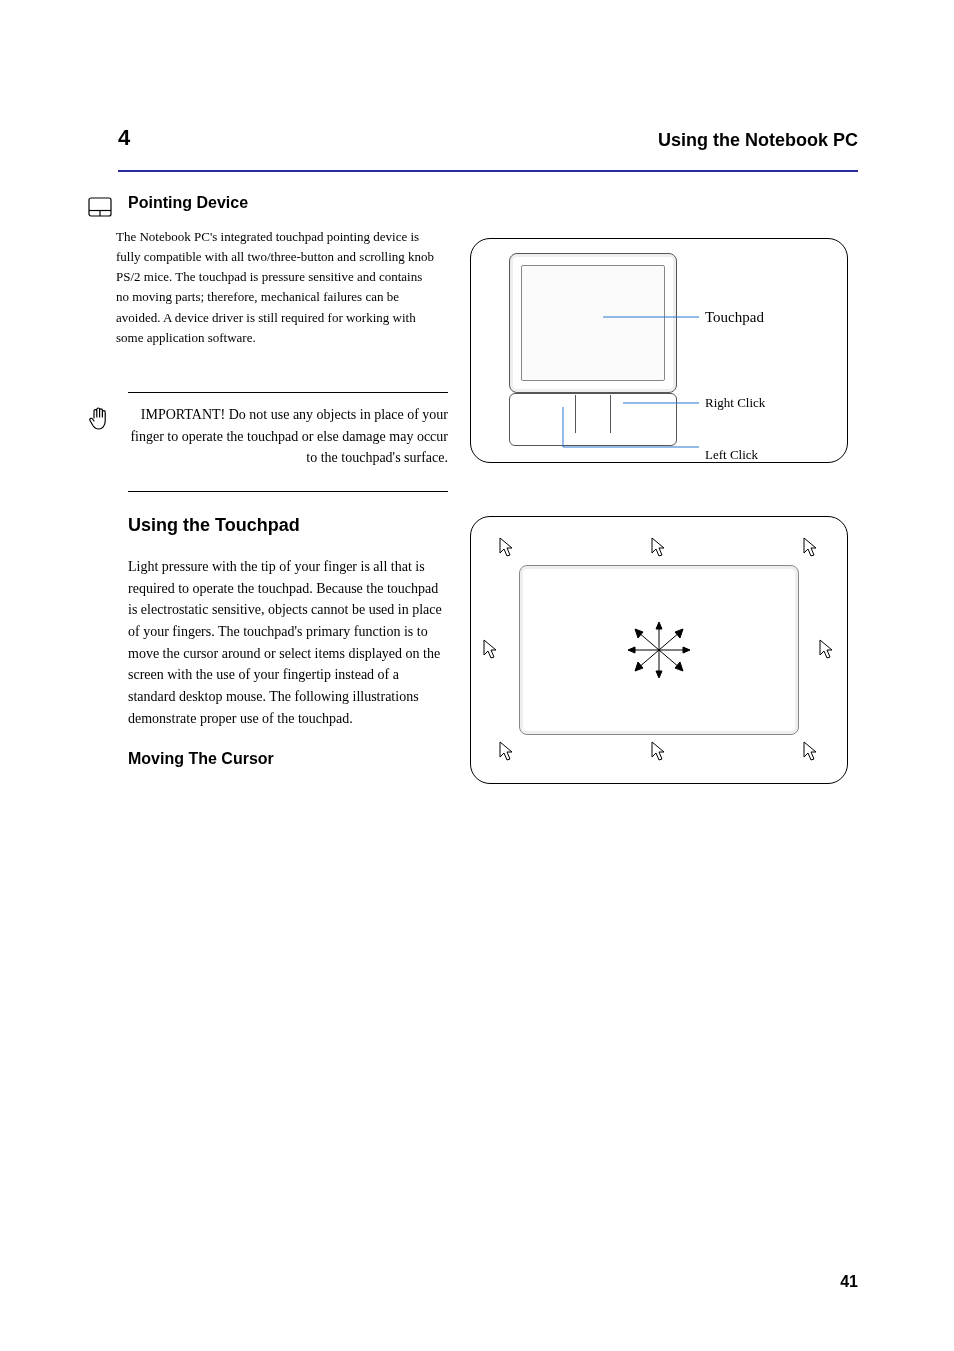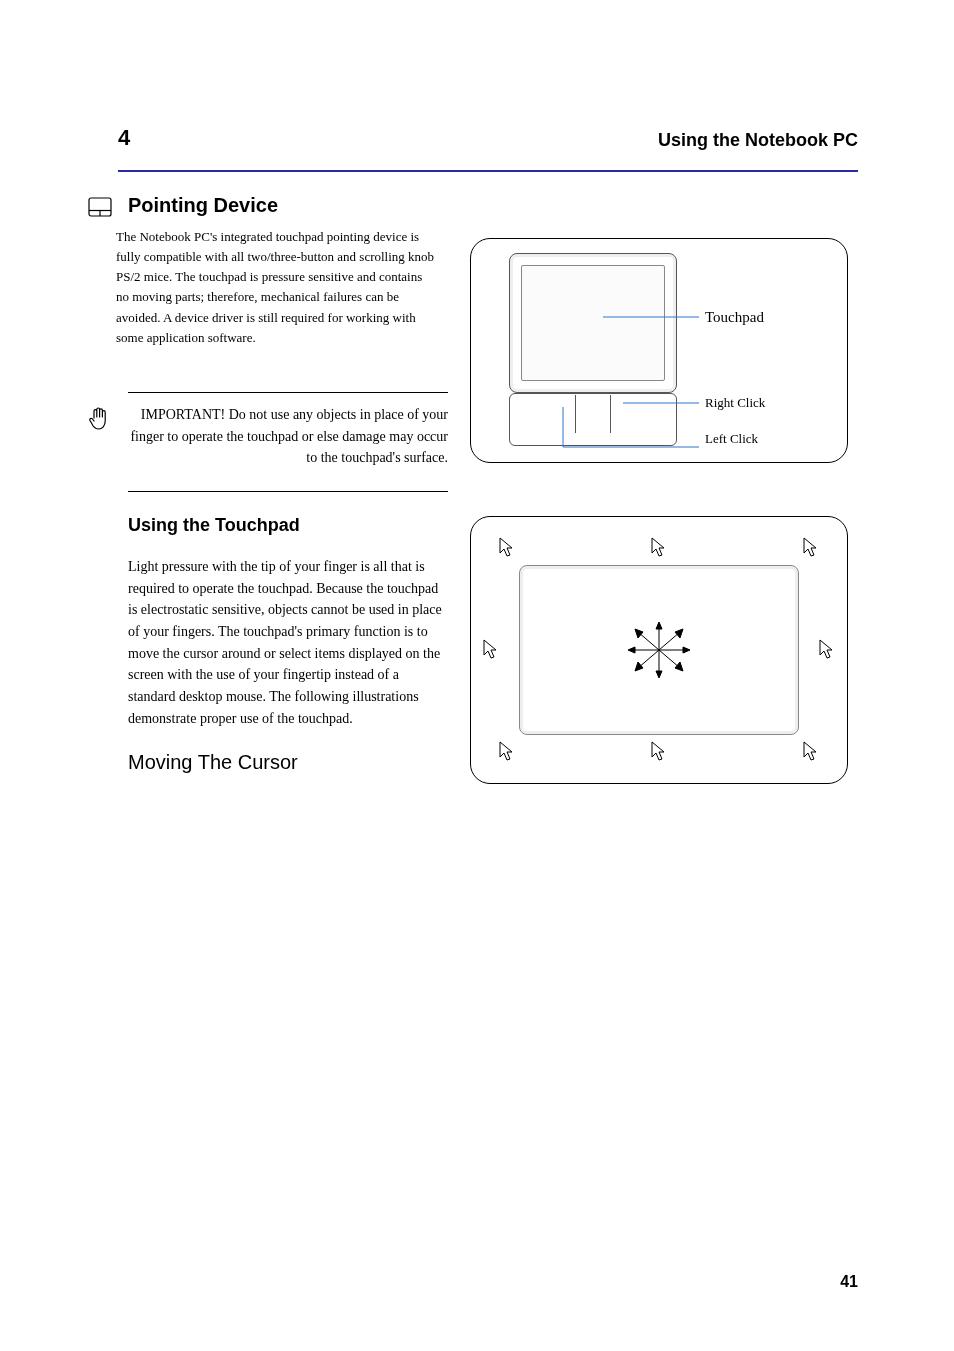--- a/index.html
+++ b/index.html
@@ -46,21 +46,21 @@
     left: 88px;
     width: 22px;
     height: 28px;
   }
   .section-title {
     position: absolute;
     top: 194px;
     left: 128px;
     font-family: Arial, Helvetica, sans-serif;
     font-weight: bold;
-    font-size: 20px;
+    font-size: 16px;
   }
   .para1 {
     position: absolute;
     top: 227px;
     left: 116px;
     width: 320px;
     font-size: 13px;
     line-height: 1.55;
   }
   .note-divider-top {
@@ -228,40 +228,40 @@
   <div class="note-divider-top"></div>
   <svg class="hand-icon" viewBox="0 0 22 28">
     <path d="M6 12 V5 a1.4 1.4 0 0 1 2.8 0 V11 M8.8 11 V3.4 a1.4 1.4 0 0 1 2.8 0 V11 M11.6 11 V4.2 a1.4 1.4 0 0 1 2.8 0 V11 M14.4 11 V6 a1.4 1.4 0 0 1 2.8 0 V15 c0 5 -3 8 -6.5 8 c-2.5 0 -4 -1 -5.5 -3 L2 14.5 c-1 -1.6 1.3 -3 2.5 -1.5 L6 15" fill="none" stroke="#000" stroke-width="1.2" stroke-linecap="round" stroke-linejoin="round"></path>
   </svg>
   <div class="note-text">IMPORTANT! Do not use any objects in place of your finger to operate the touchpad or else damage may occur to the touchpad's surface.</div>
   <div class="note-divider-bottom"></div>
 
   <div class="para2">
     <div style="font-family:Arial,Helvetica,sans-serif;font-weight:bold;font-size:18px;margin-bottom:16px;">Using the Touchpad</div>
     <div style="margin-bottom:18px;">Light pressure with the tip of your finger is all that is required to operate the touchpad. Because the touchpad is electrostatic sensitive, objects cannot be used in place of your fingers. The touchpad's primary function is to move the cursor around or select items displayed on the screen with the use of your fingertip instead of a standard desktop mouse. The following illustrations demonstrate proper use of the touchpad.</div>
-    <div style="font-family:Arial,Helvetica,sans-serif;font-weight:normal;font-size:20px;margin-bottom:12px;">Moving The Cursor</div>
+    <div style="font-family:Arial,Helvetica,sans-serif;font-weight:bold;font-size:16px;margin-bottom:12px;">Moving The Cursor</div>
   </div>
 
   <div class="fig1">
     <div class="tp-assembly">
       <div class="tp-outer"></div>
       <div class="tp-inner"></div>
       <div class="tp-buttons"></div>
       <div class="tp-gap"></div>
     </div>
 
     <svg style="position:absolute;top:0;left:0;width:100%;height:100%;">
       <line x1="132" y1="78" x2="228" y2="78" stroke="#2a74d0" stroke-width="1"></line>
       <line x1="152" y1="164" x2="228" y2="164" stroke="#2a74d0" stroke-width="1"></line>
       <line x1="92" y1="168" x2="92" y2="208" stroke="#2a74d0" stroke-width="1"></line>
       <line x1="92" y1="208" x2="228" y2="208" stroke="#2a74d0" stroke-width="1"></line>
     </svg>
     <div style="position:absolute;top:70px;left:234px;font-size:15px;">Touchpad</div>
     <div style="position:absolute;top:156px;left:234px;font-size:13px;">Right Click</div>
-    <div style="position:absolute;top:192px;left:234px;font-size:13px;">Left Click</div>
+    <div style="position:absolute;top:208px;left:234px;font-size:13px;">Left Click</div>
   </div>
 
   <div class="fig2">
     <div class="fig2-inner"></div>
 
     <svg class="arrows-center" width="70" height="60" viewBox="0 0 70 60">
       <g stroke="#000" stroke-width="1" fill="#000">
         <line x1="35" y1="30" x2="35" y2="6"></line>
           <polygon points="35,2 32,9 38,9"></polygon>
         <line x1="35" y1="30" x2="35" y2="54"></line>

